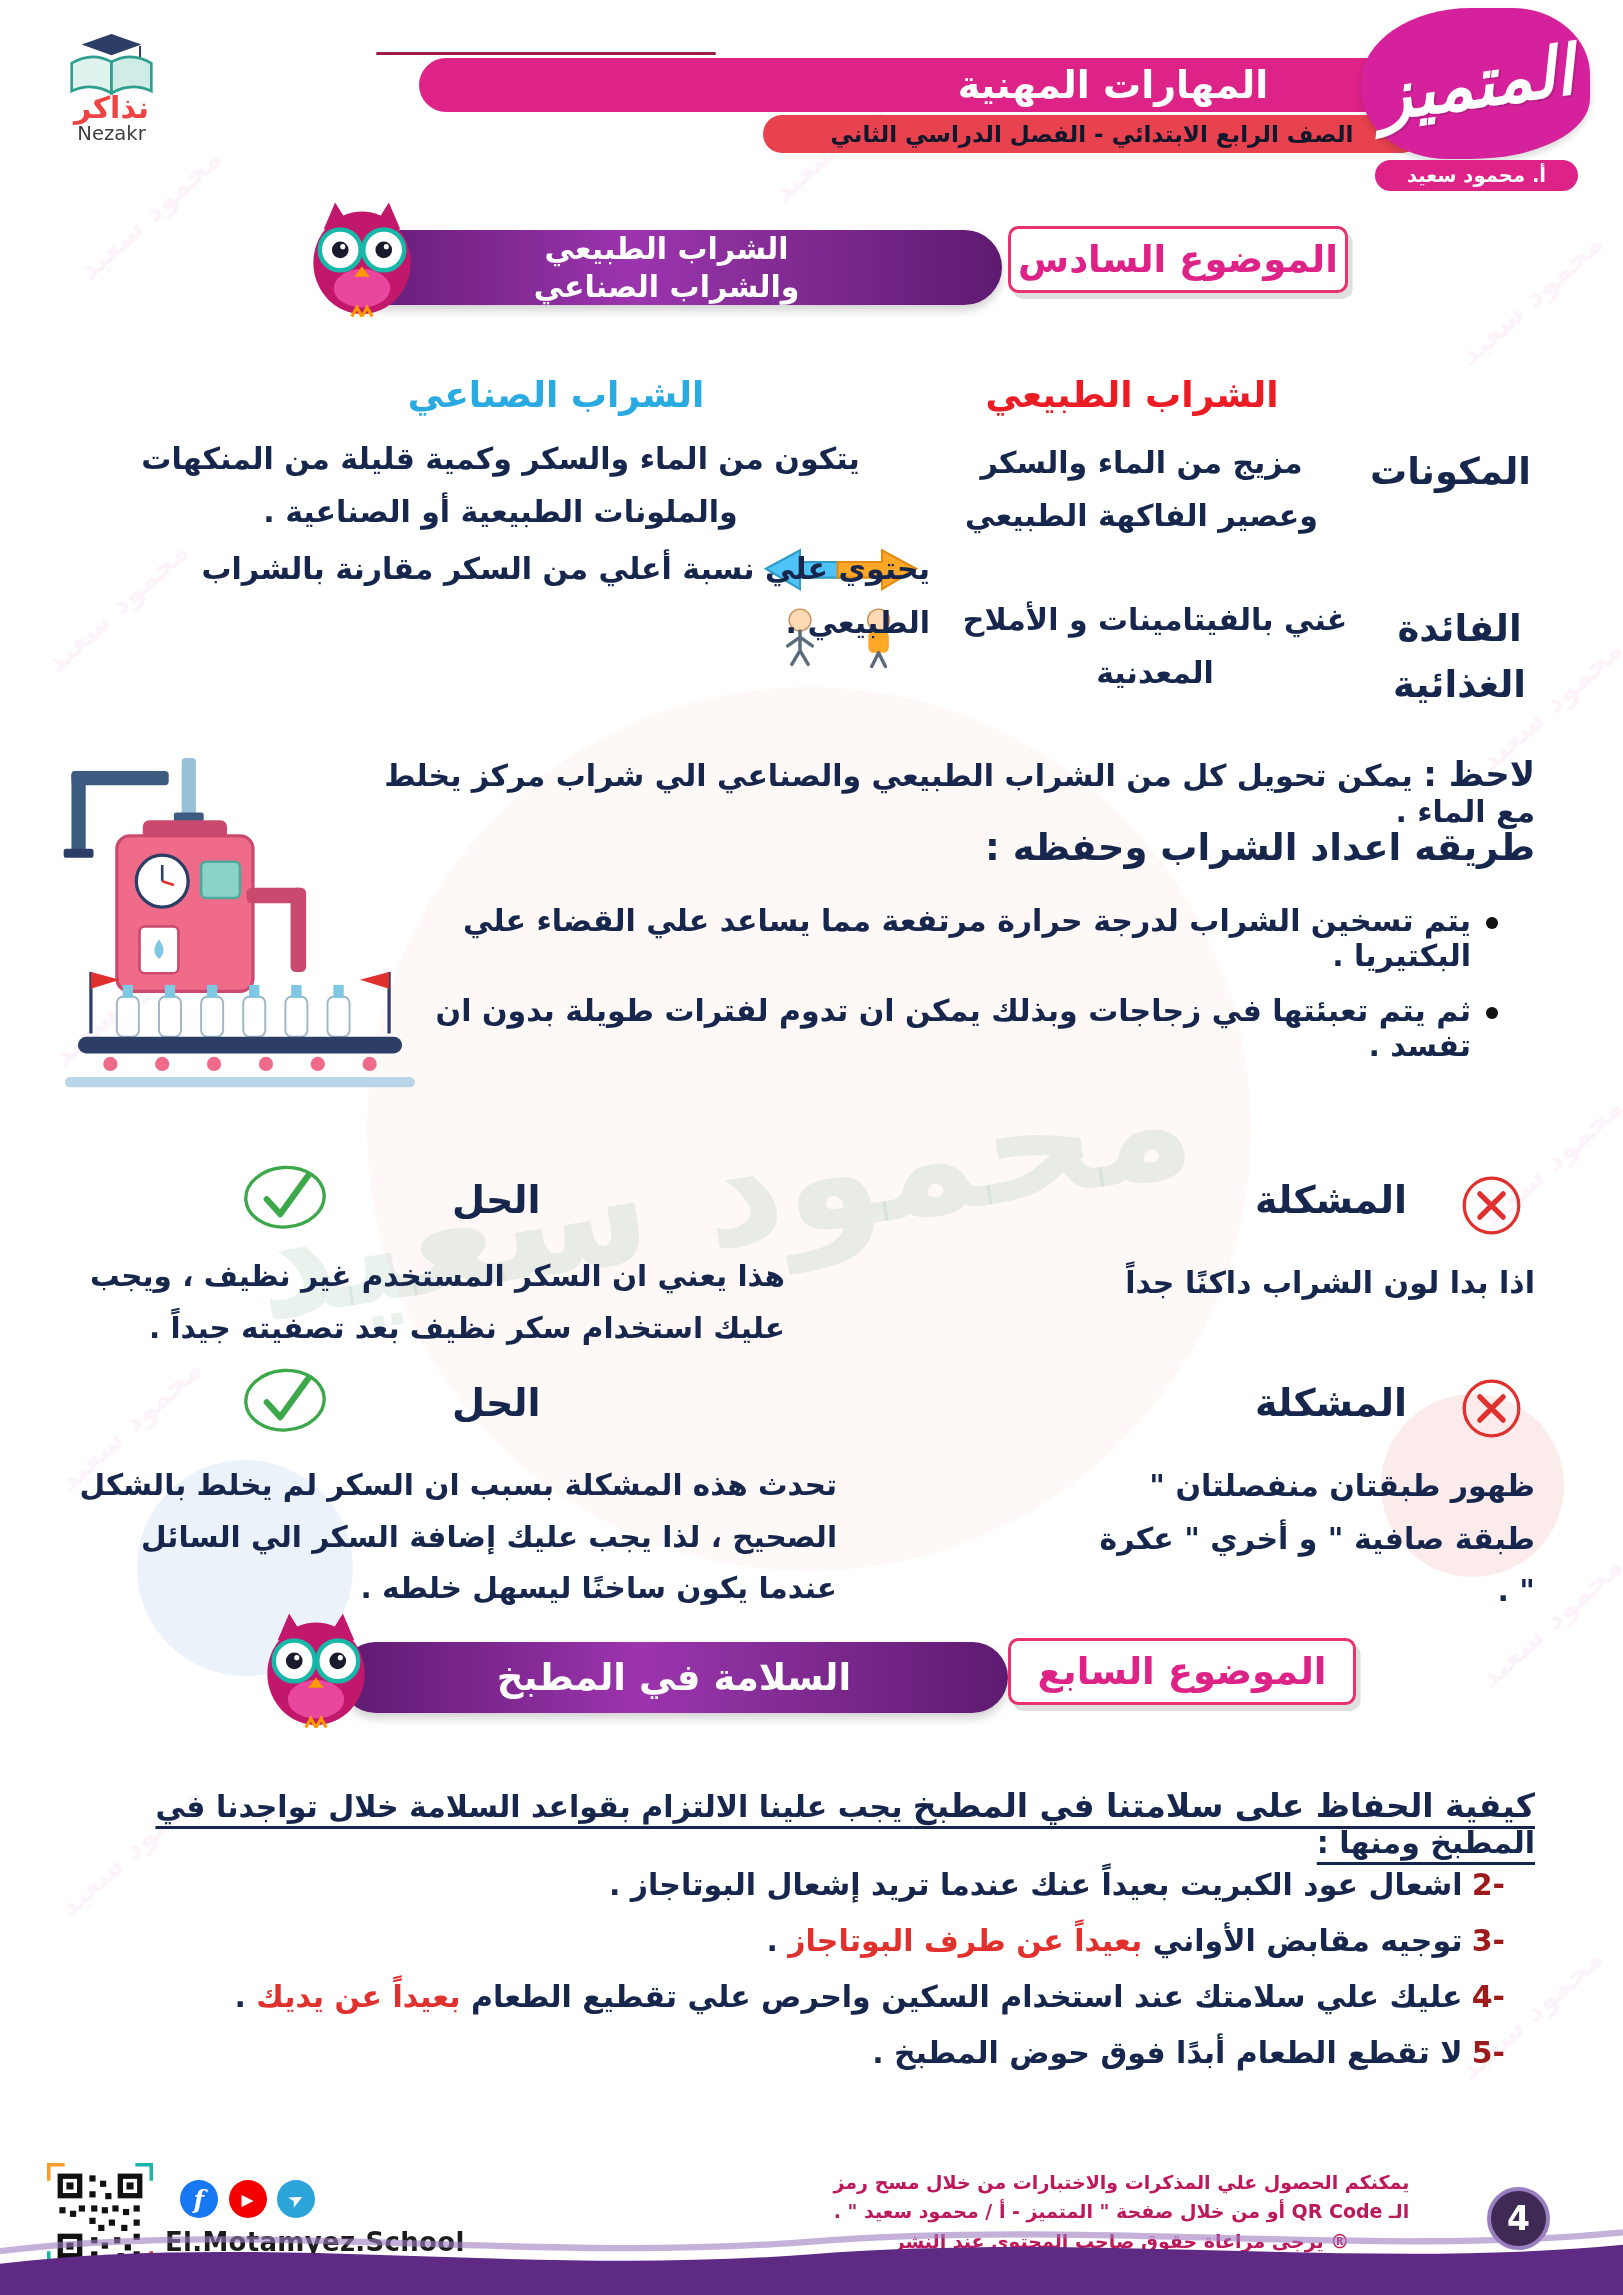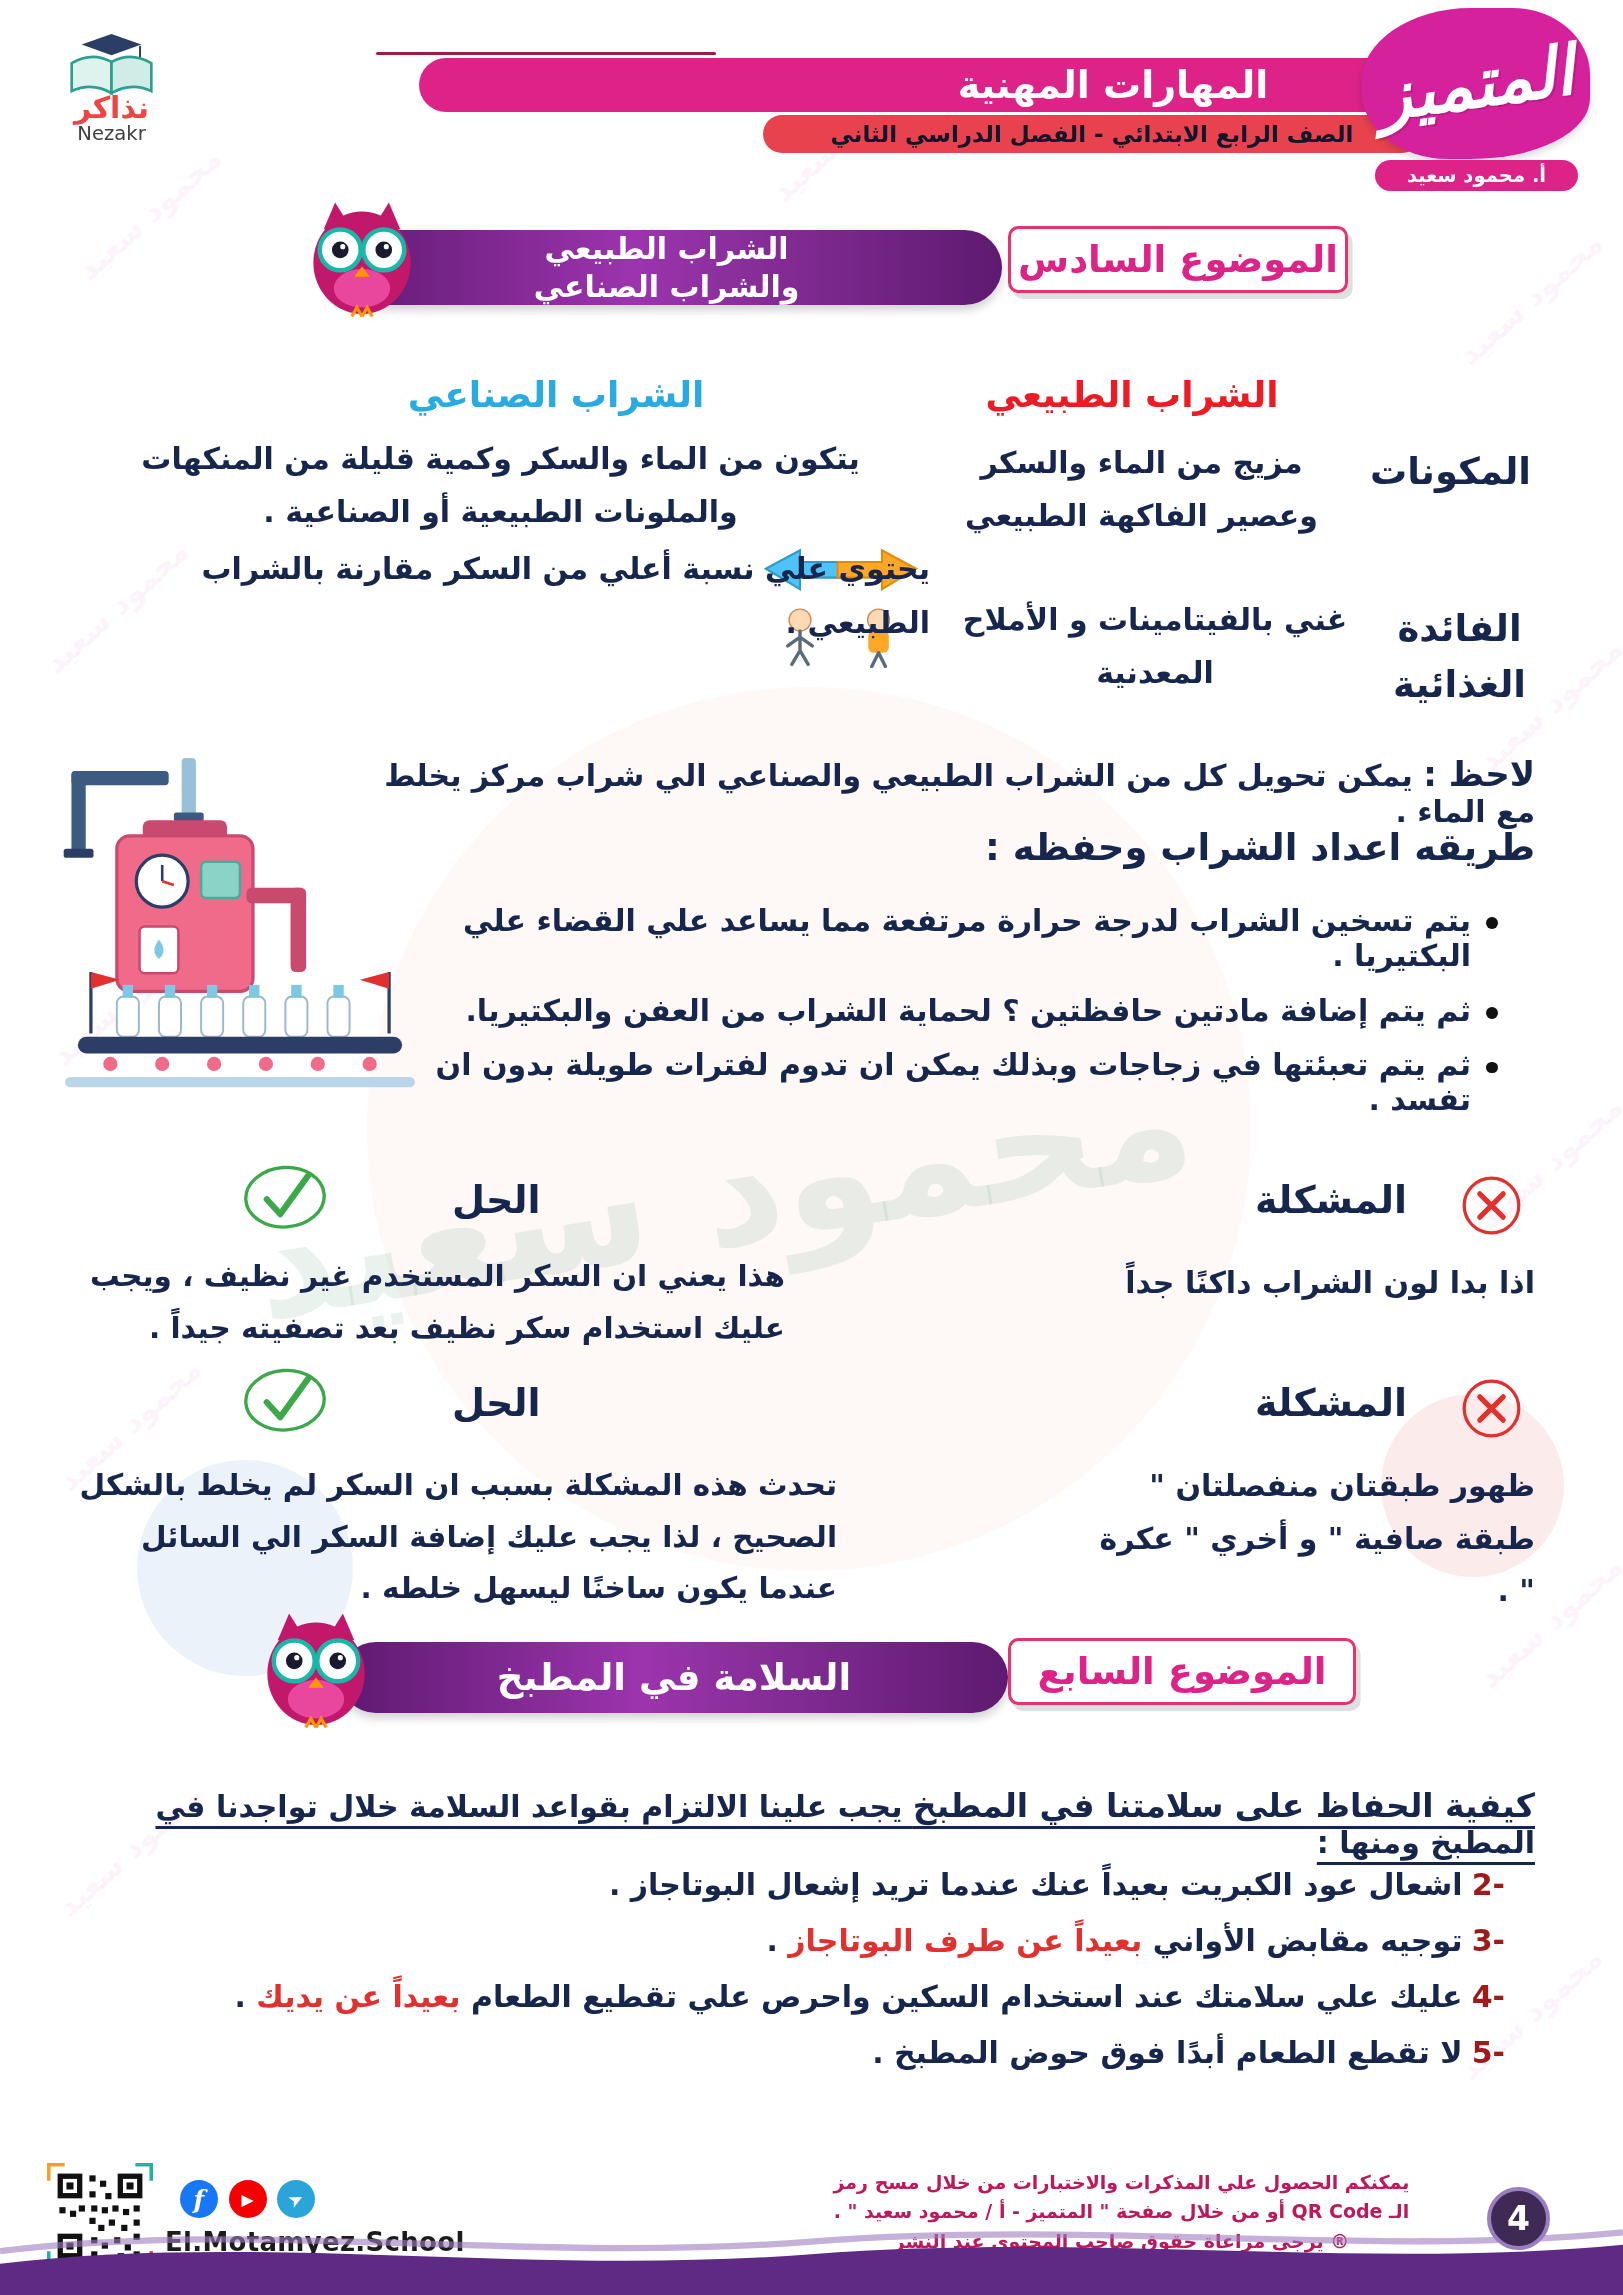--- a/index.html
+++ b/index.html
@@ -189,21 +189,20 @@
   </div>
 
   <div class="note-line">
     <span class="note-label">لاحظ :</span>
     <span>يمكن تحويل كل من الشراب الطبيعي والصناعي الي شراب مركز يخلط مع الماء .</span>
   </div>
 
   <div class="prep-title">طريقه اعداد الشراب وحفظه :</div>
   <div class="bullet-list">
     <div class="bullet-item">يتم تسخين الشراب لدرجة حرارة مرتفعة مما يساعد علي القضاء علي البكتيريا .</div>
-    <div class="bullet-item">ثم يتم إضافة مادتين حافظتين ؟ لحماية الشراب من العفن والبكتيريا.</div>
     <div class="bullet-item">ثم يتم تعبئتها في زجاجات وبذلك يمكن ان تدوم لفترات طويلة بدون ان تفسد .</div>
   </div>
 
   <div class="factory">
     <svg viewBox="0 0 580 560">
       <rect x="30" y="20" width="150" height="22" rx="6" fill="#3D5A80"></rect>
       <rect x="30" y="20" width="22" height="130" rx="6" fill="#3D5A80"></rect>
       <rect x="18" y="140" width="46" height="14" rx="4" fill="#2C3E66"></rect>
       <rect x="200" y="0" width="22" height="90" rx="6" fill="#98C1D9"></rect>
       <rect x="188" y="84" width="46" height="14" rx="4" fill="#3D5A80"></rect>

